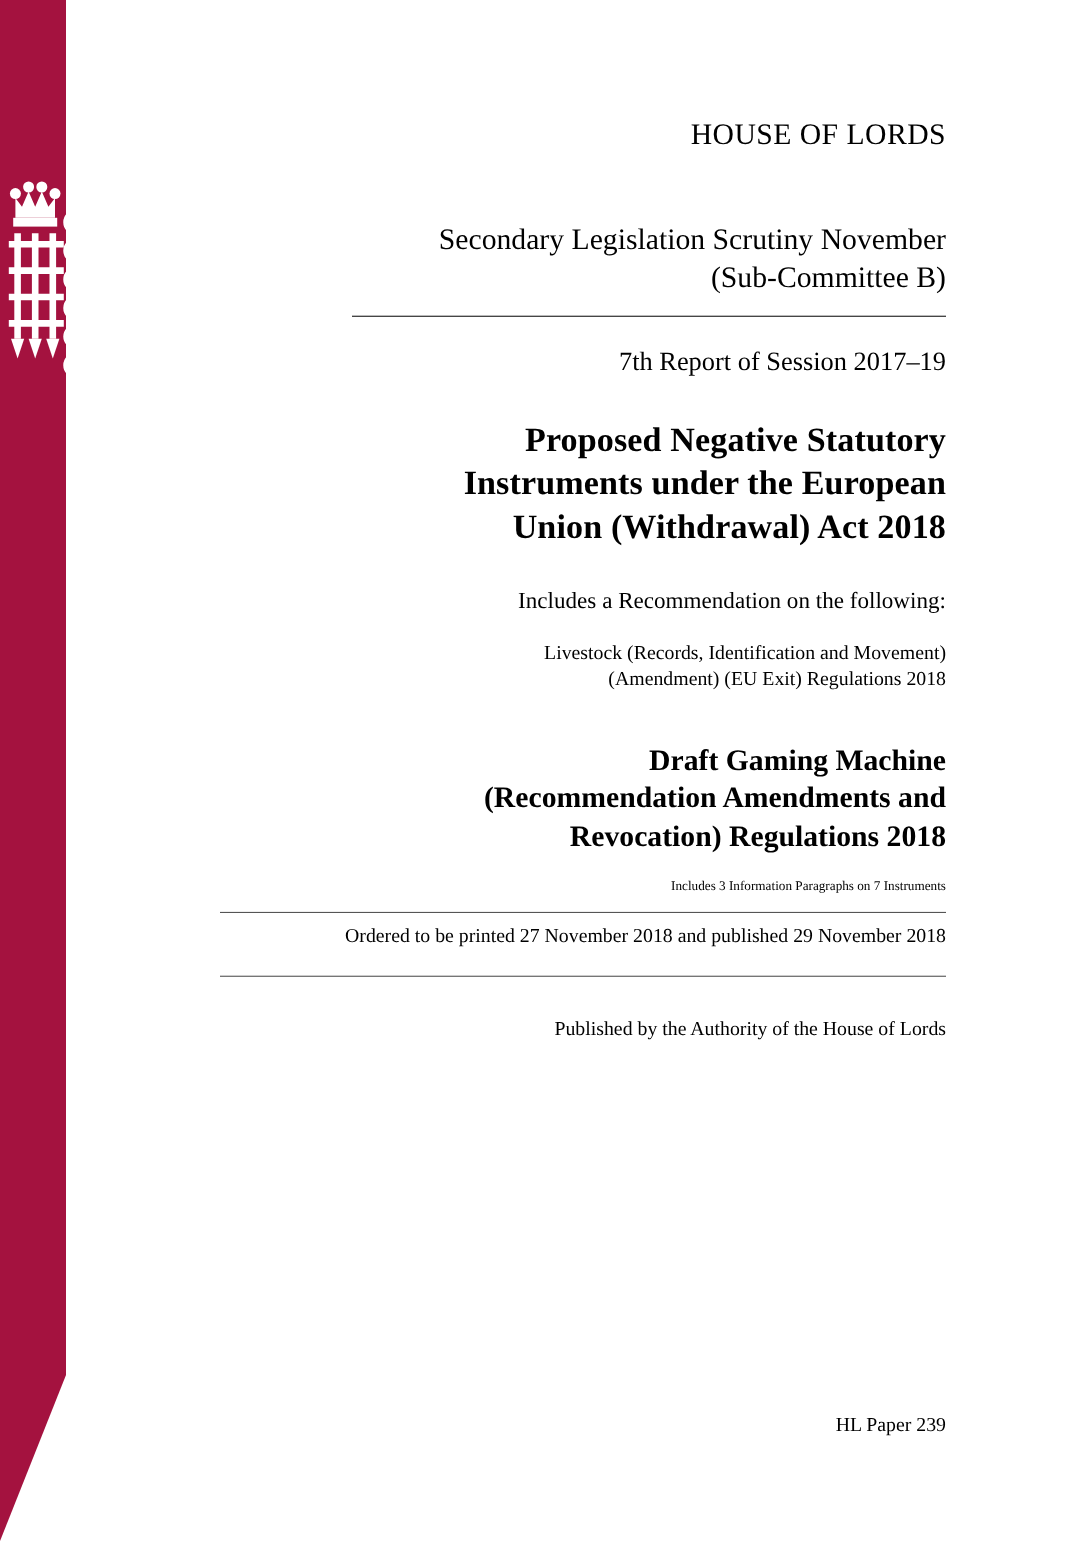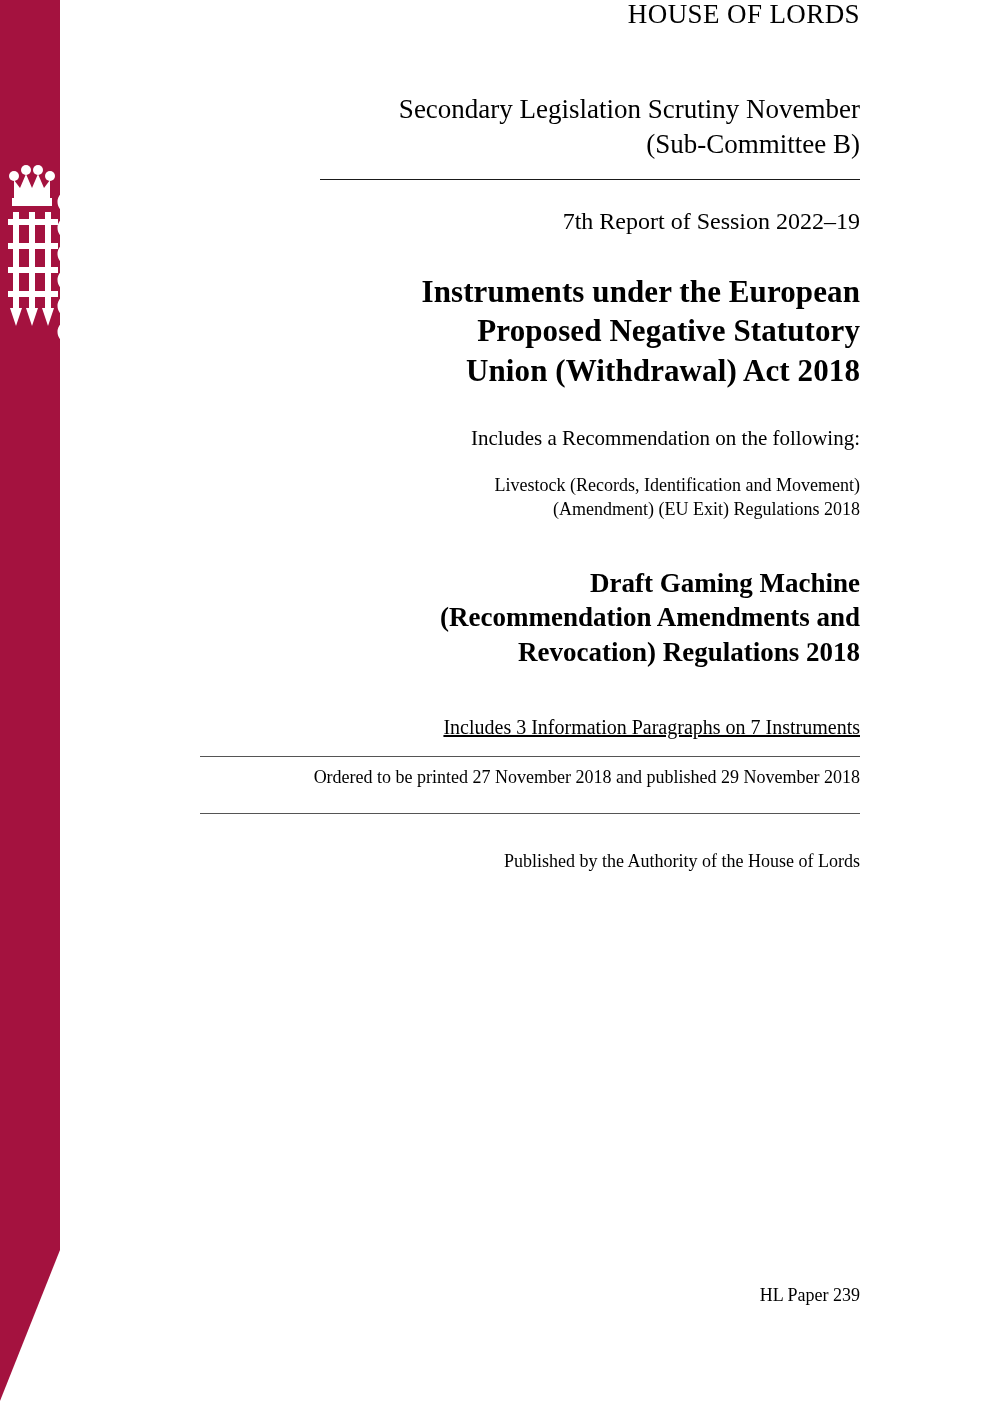--- a/index.html
+++ b/index.html
@@ -57,20 +57,21 @@
     position: absolute;
     left: 200px;
     top: 0;
     width: 660px;
     text-align: right;
   }
 
   .house-of-lords {
     font-size: 27px;
     letter-spacing: 0.4px;
+    margin-top: 108px;
     line-height: 1.1;
   }
 
   .committee {
     font-size: 27px;
     line-height: 1.32;
     margin-top: 62px;
   }
 
   .rule {
@@ -114,24 +115,23 @@
   }
 
   .second-title {
     font-size: 27px;
     font-weight: bold;
     line-height: 1.28;
     margin-top: 44px;
   }
 
   .includes-info {
-    font-size: 20px;
-    margin-top: 44px;
-    line-height: 1.3;
-    text-decoration: underline;
+    font-size: 12px;
+    margin-top: 20px;
+    line-height: 1.3;
   }
 
   .ordered-wrap {
     margin-top: 14px;
   }
   .ordered {
     font-size: 18px;
     padding: 9px 0 8px 0;
     line-height: 1.3;
   }
@@ -202,25 +202,25 @@
 
   <div class="house-of-lords">HOUSE OF LORDS</div>
 
   <div class="committee">
     <div>Secondary Legislation Scrutiny November</div>
     <div>(Sub-Committee B)</div>
   </div>
 
   <hr class="rule short-left">
 
-  <div class="session">7th Report of Session 2022–19</div>
+  <div class="session">7th Report of Session 2017–19</div>
 
   <div class="main-title">
+    <div>Proposed Negative Statutory</div>
     <div>Instruments under the European</div>
-    <div>Proposed Negative Statutory</div>
     <div>Union (Withdrawal) Act 2018</div>
   </div>
 
   <div class="includes-rec">Includes a Recommendation on the following:</div>
 
   <div class="instrument-list">
     <div>Livestock (Records, Identification and Movement)</div>
     <div>(Amendment) (EU Exit) Regulations 2018</div>
   </div>
 

